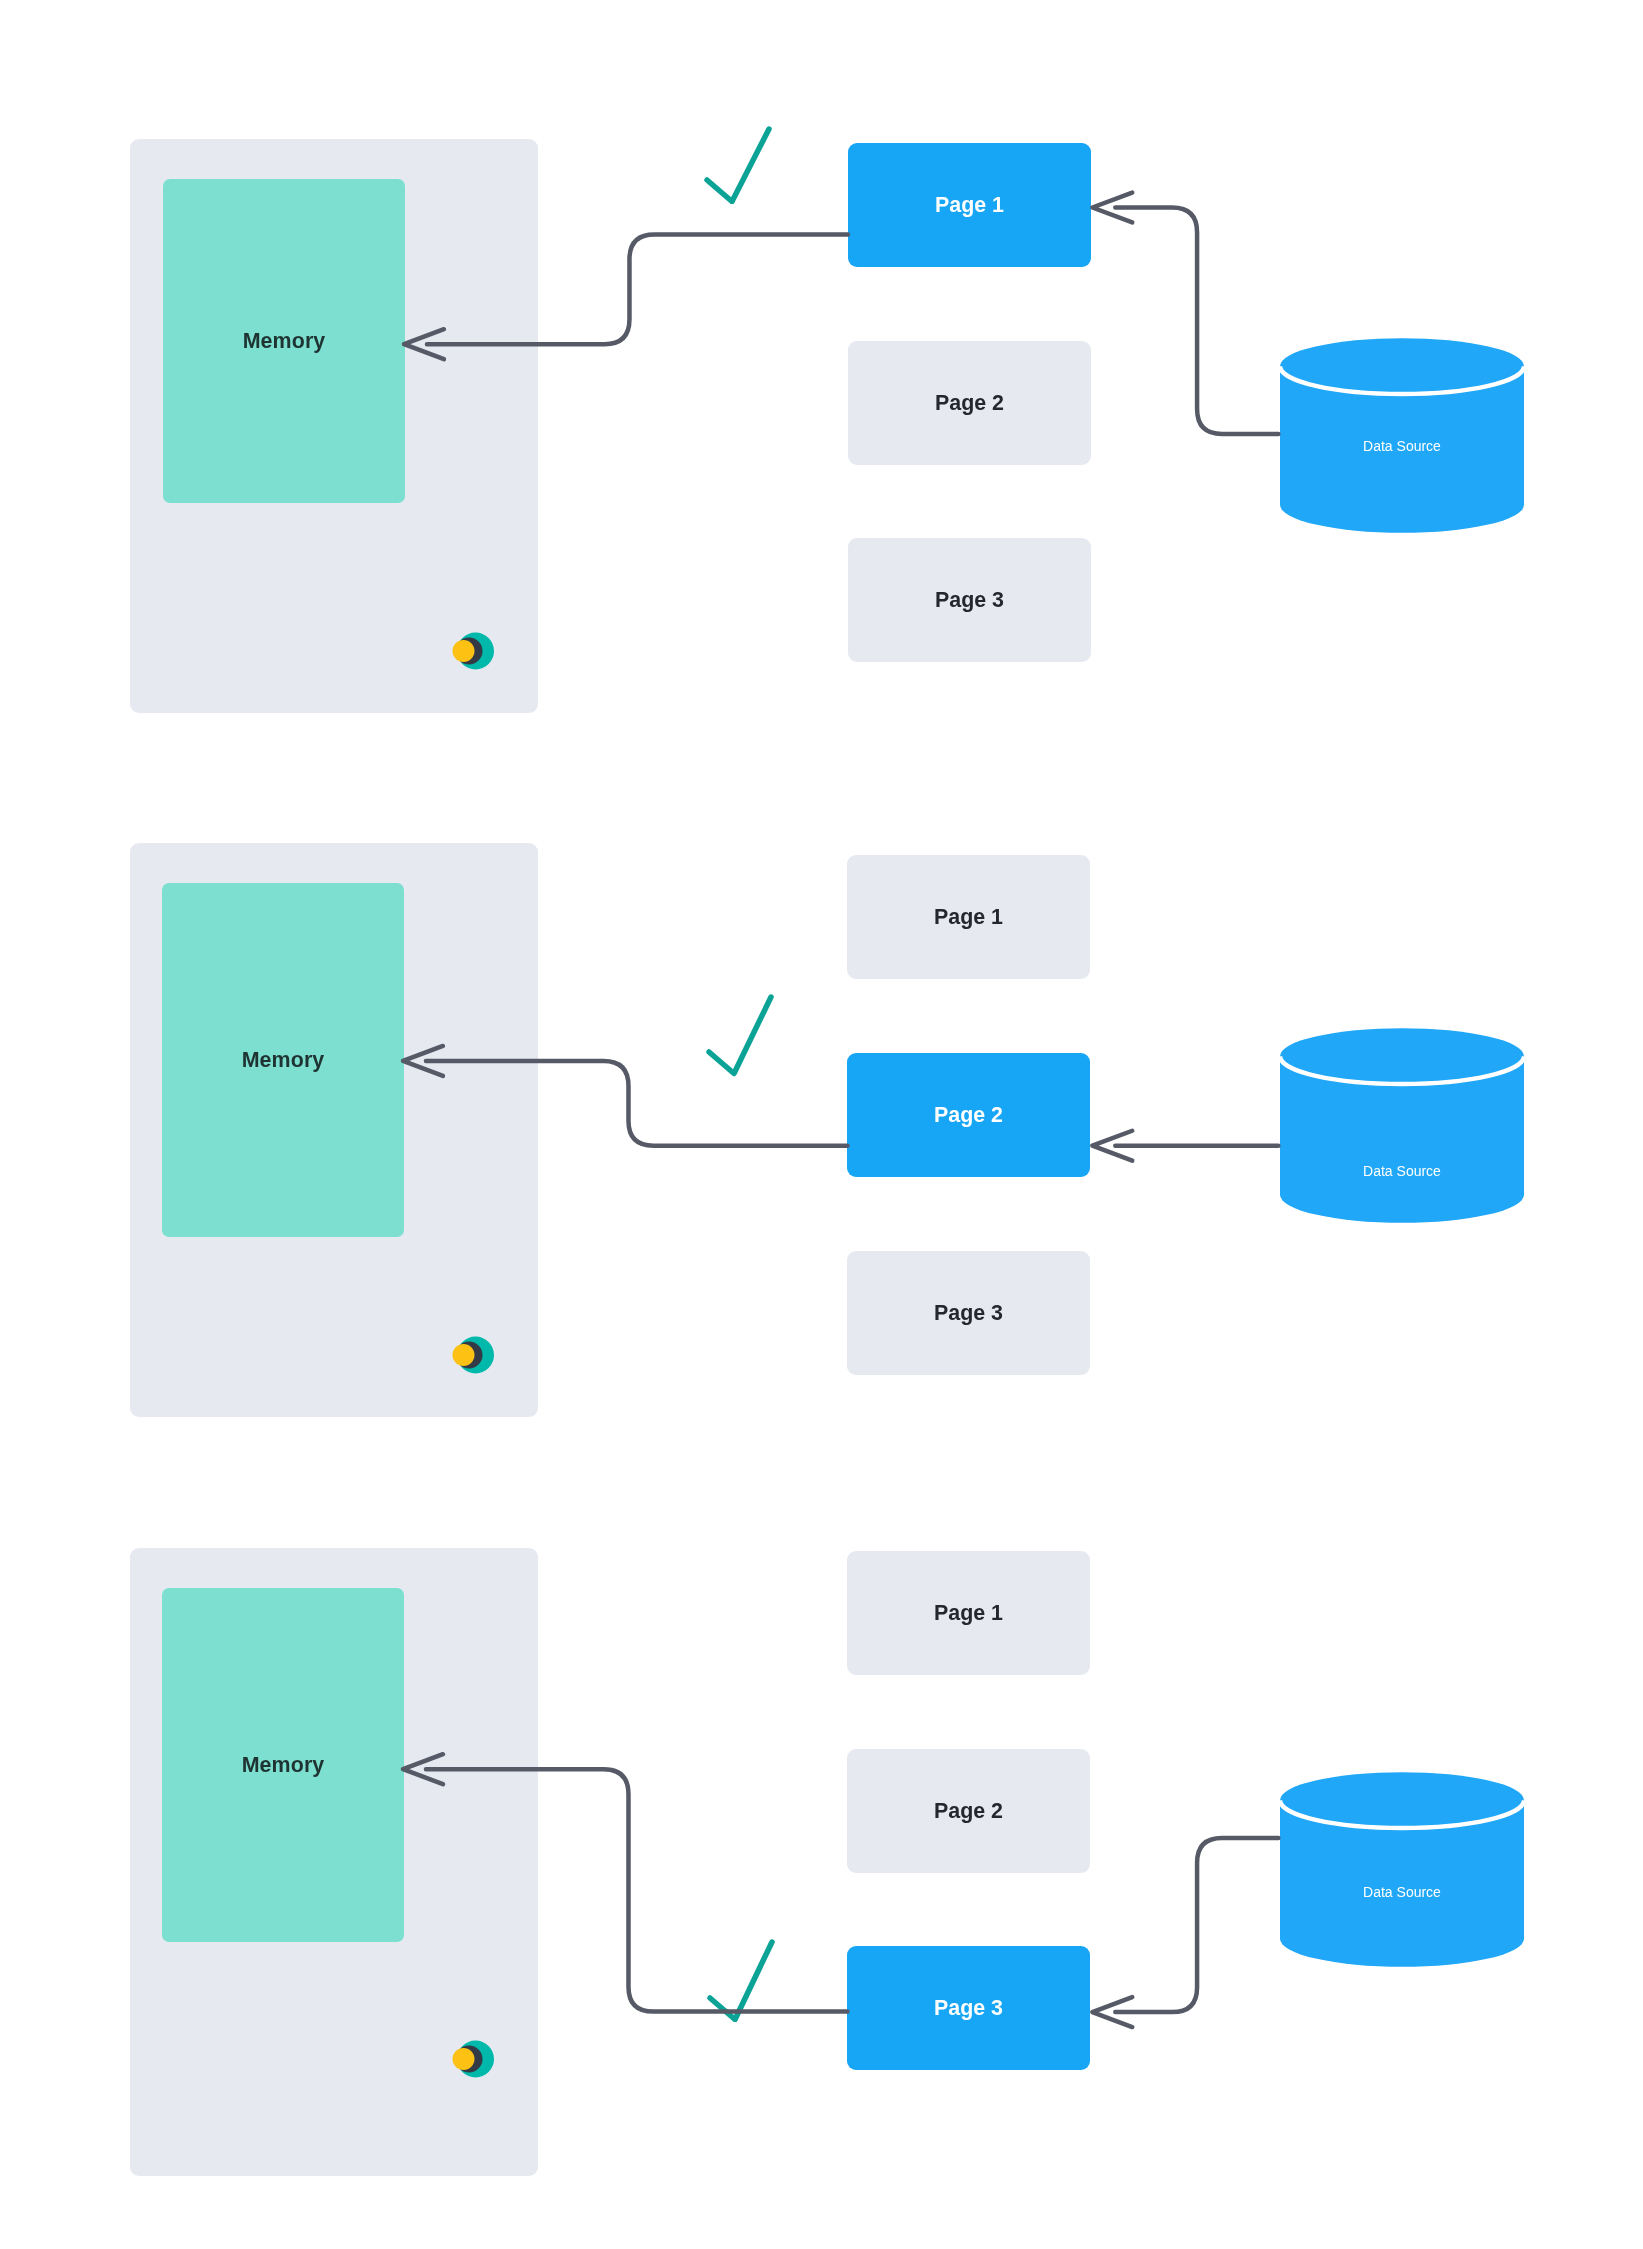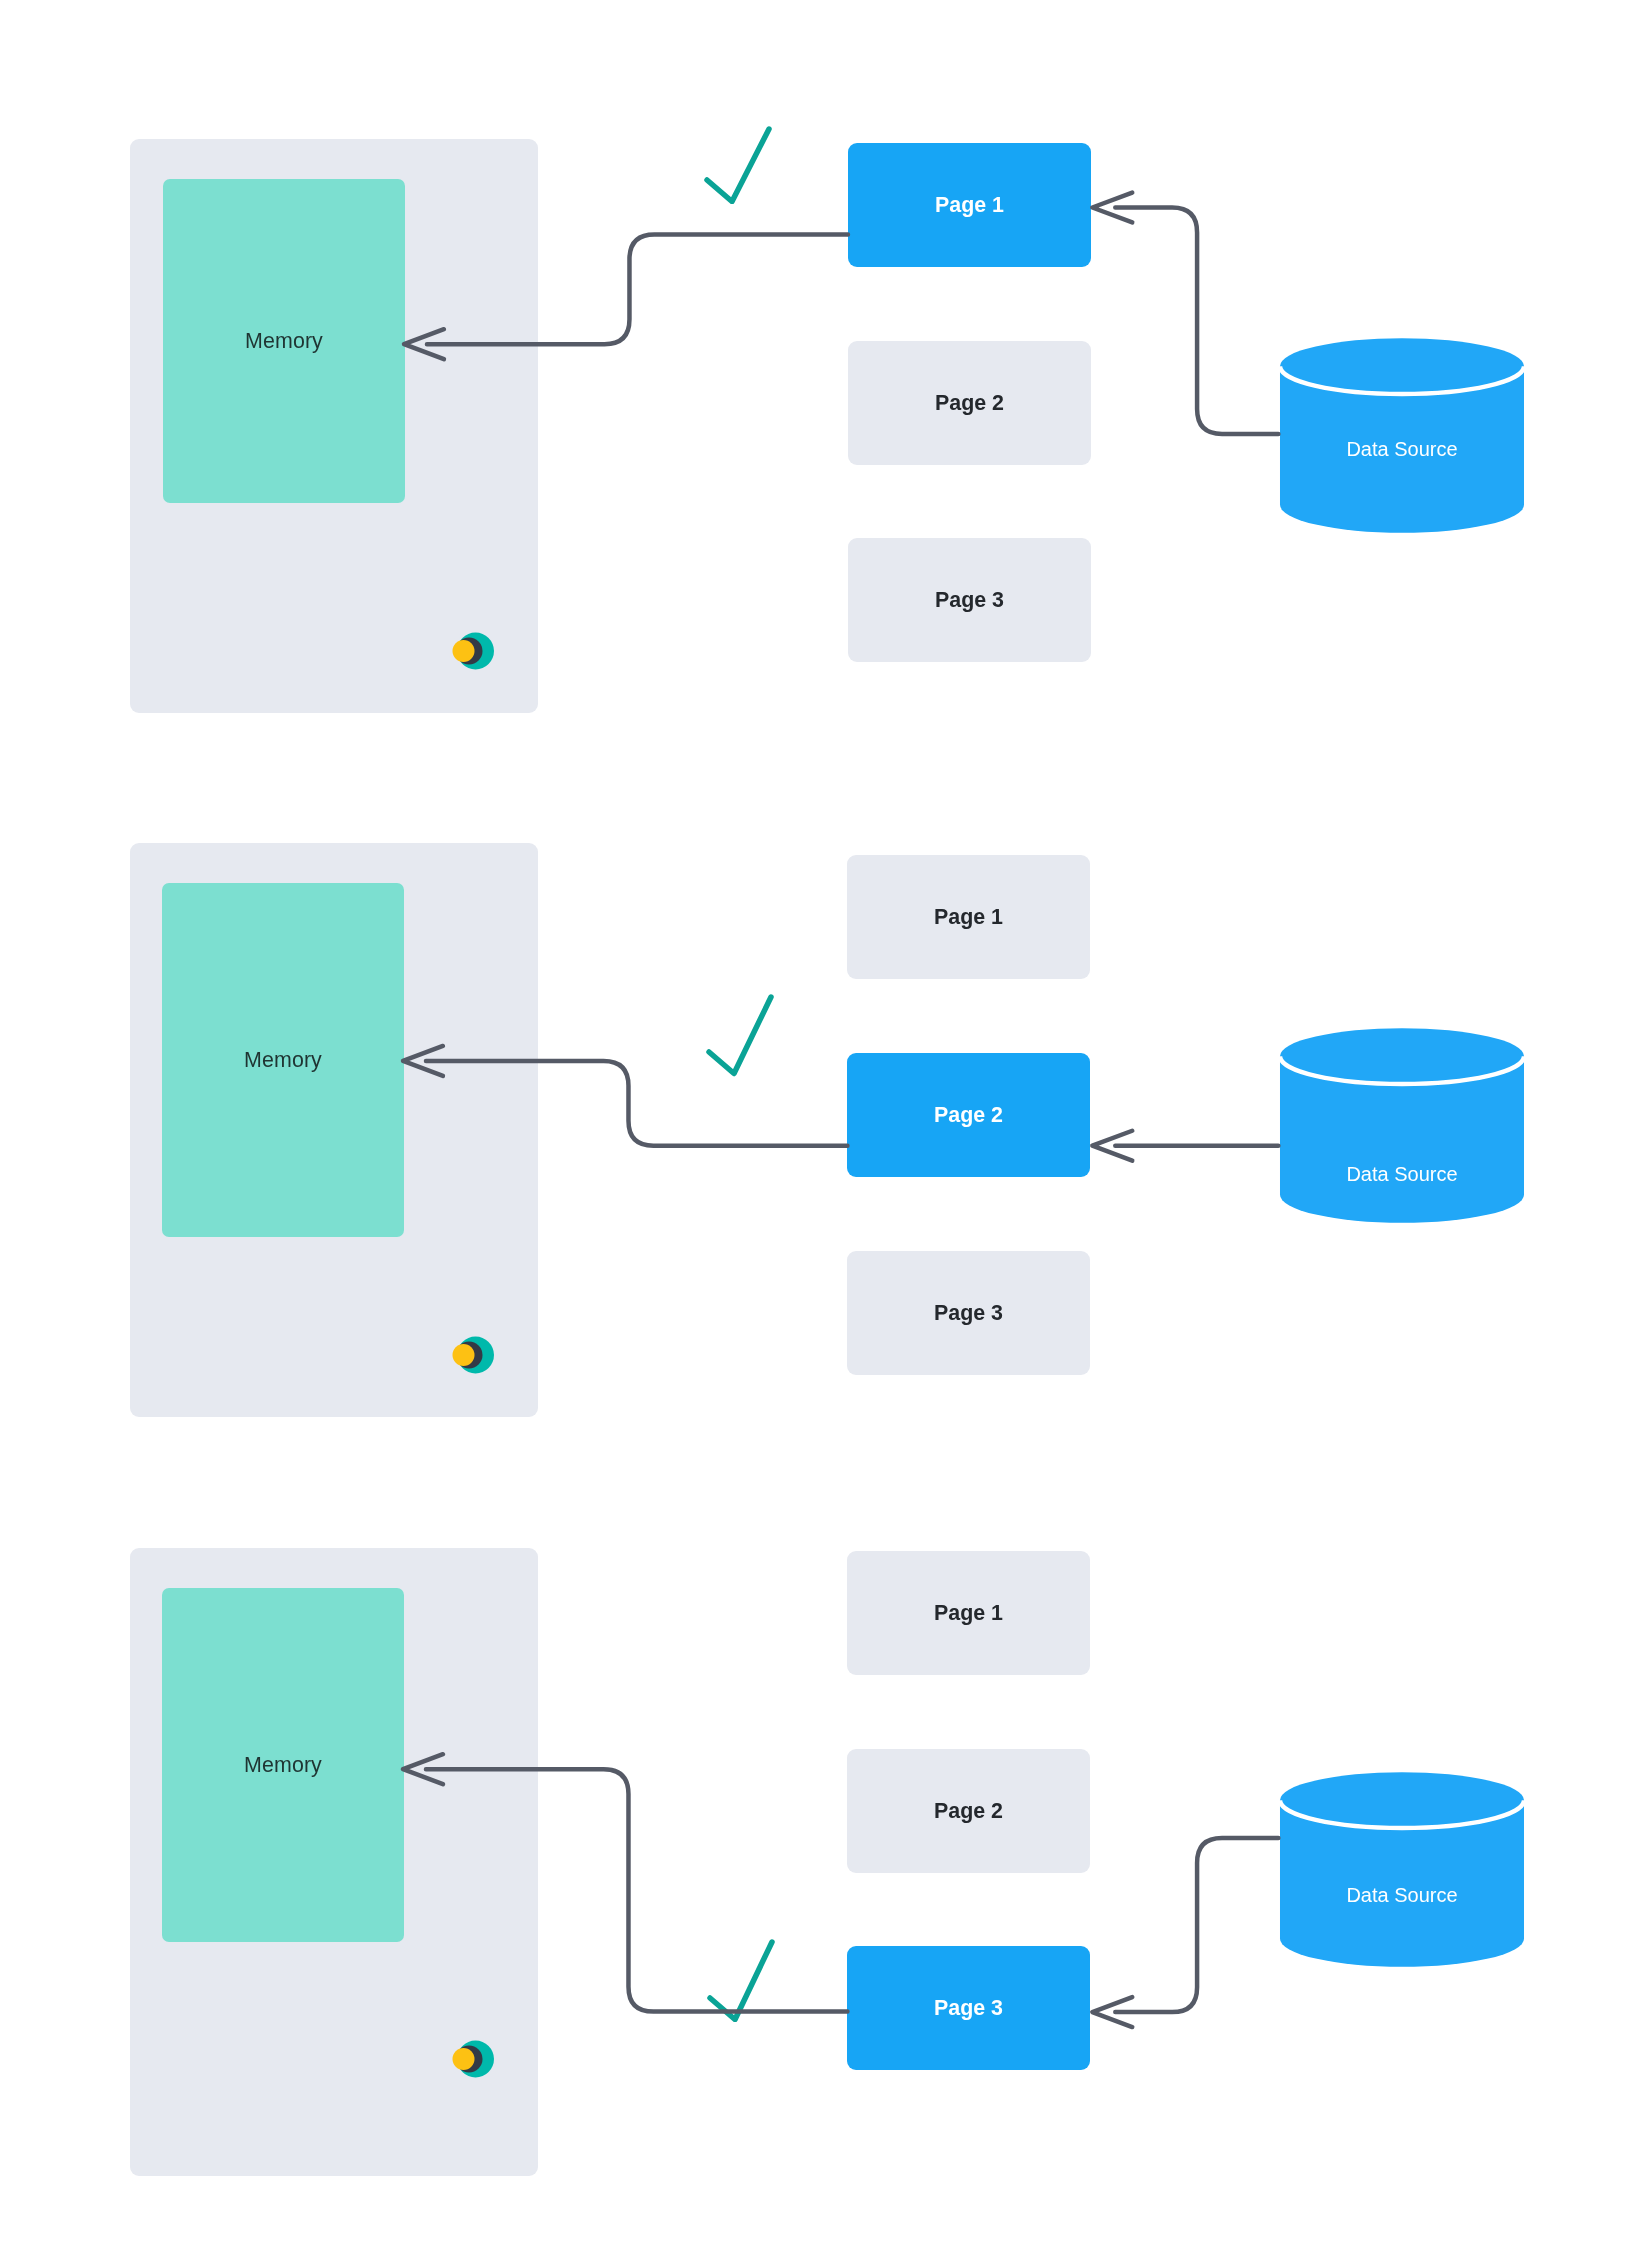--- a/index.html
+++ b/index.html
@@ -26,20 +26,21 @@
     border-radius: 9px;
   }
 
   .memory-box {
     position: absolute;
     background: #7cdfd0;
     border-radius: 7px;
     display: flex;
     align-items: center;
     justify-content: center;
+    font-weight: bold;
   }
   .memory-label {
     font-size: 21.4px;
     color: #1f3432;
     letter-spacing: 0.1px;
     white-space: nowrap;
   }
 
   .page-box {
     position: absolute;
@@ -63,21 +64,21 @@
   }
 
   .ds {
     position: absolute;
   }
   .ds svg { display: block; }
   .ds-label {
     position: absolute;
     left: 0; right: 0;
     text-align: center;
-    font-size: 20px;
+    font-size: 14px;
     color: #ffffff;
     white-space: nowrap;
   }
 
   .logo {
     position: absolute;
   }
   .logo svg { display: block; }
 
   .check {

